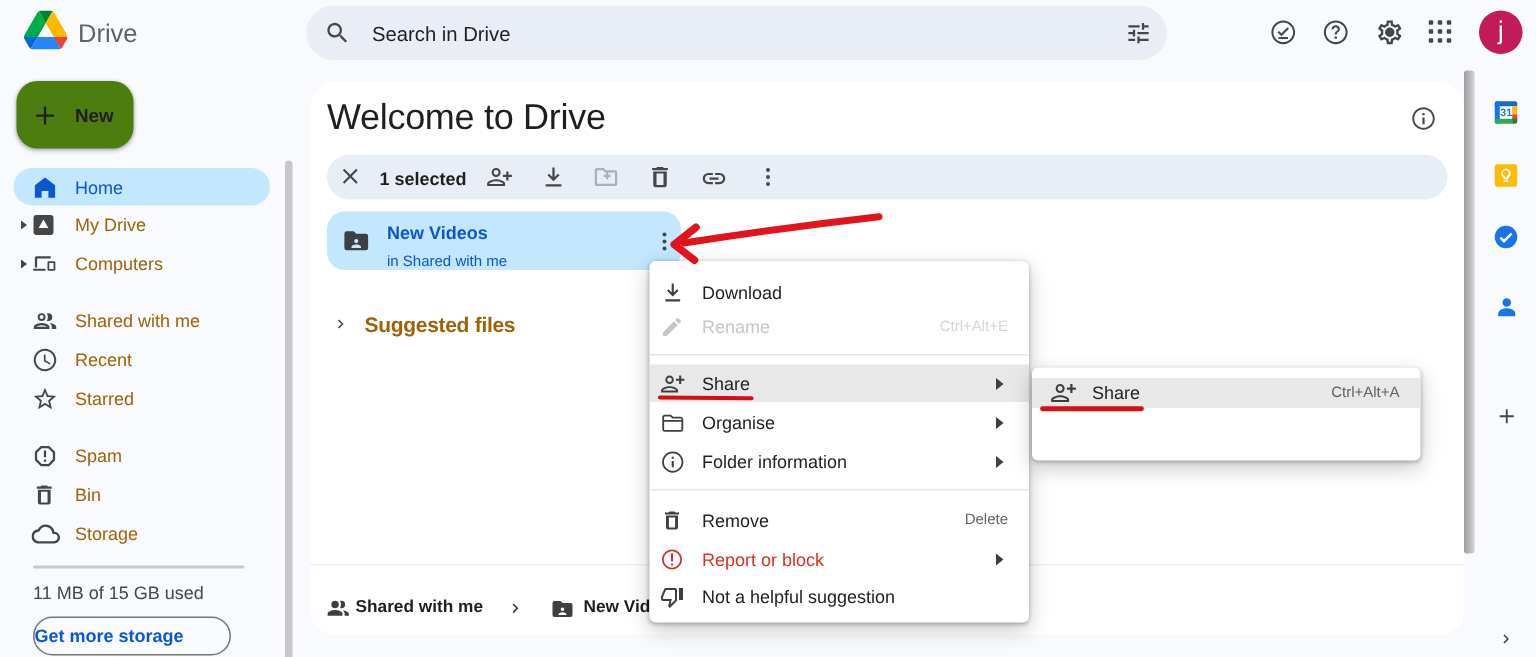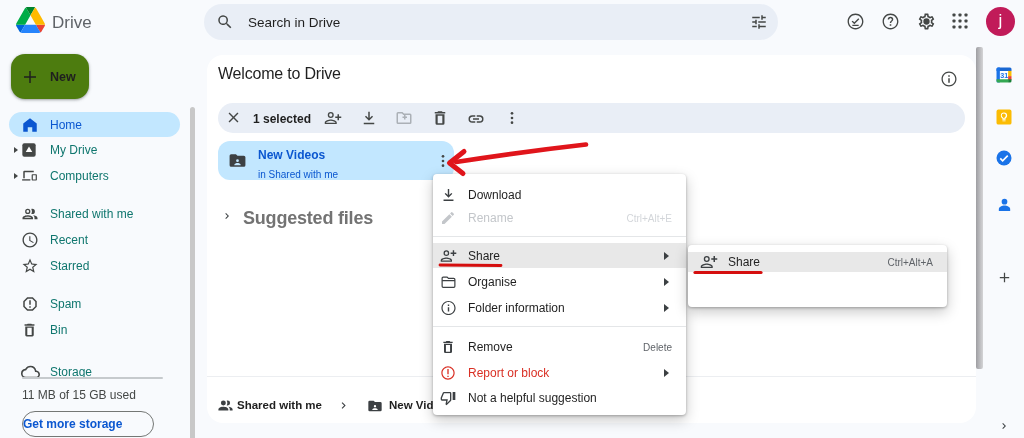--- a/index.html
+++ b/index.html
@@ -10,41 +10,41 @@
 
 #logo { left:16px; top:7px; }
 #brand { left:52px; top:13px; font-size:17px; color:#5f6368; letter-spacing:0; }
 #searchpill { left:204px; top:4px; width:574px; height:36px; background:#e9eef6; border-radius:18px; }
 #searchtxt { left:248px; top:15px; font-size:13.5px; color:#1f1f1f; }
 .avatar { left:986px; top:7px; width:29px; height:29px; border-radius:50%; background:#c11b59; color:#fff; font-size:17px; text-align:center; line-height:28px; }
 
 #newbtn { left:11px; top:54px; width:78px; height:45px; background:#4d7c0f; border-radius:14px; box-shadow:0 1px 2px rgba(60,64,67,.3),0 1px 3px 1px rgba(60,64,67,.15); }
 #newbtn span { position:absolute; left:39px; top:15.5px; font-size:12.5px; font-weight:bold; color:#1f1f1f; }
 .navrow { left:0; height:26px; width:200px; }
-.navlbl { position:absolute; left:50px; top:50%; transform:translateY(-50%); font-size:12px; color:#0f766e; }
+.navlbl { position:absolute; left:50px; top:50%; transform:translateY(-50%); font-size:12px; color:#a16207; }
 .navico { position:absolute; left:21px; top:50%; transform:translateY(-50%); }
 .tri { position:absolute; left:14px; top:50%; transform:translateY(-50%); width:0; height:0; border-left:4px solid #444746; border-top:3.5px solid transparent; border-bottom:3.5px solid transparent; }
 #homerow { background:#c2e7ff; border-radius:13px; left:9px; width:171px; height:25px; top:112px; }
 #homerow .navlbl { left:41px; color:#0b57d0; }
 #homerow .navico { left:12px; }
 #storbar { left:22px; top:377px; width:141px; height:2px; background:#c6cacd; border-radius:1px; }
 #stortxt { left:22px; top:388px; font-size:12px; color:#444746; }
 #getmore { left:22px; top:411px; width:132px; height:26px; border:1px solid #747775; border-radius:13px; color:#0b57d0; font-size:12px; font-weight:bold; text-align:left; line-height:24px; }
 
 #sb-left { left:190px; top:107px; width:5px; height:331px; background:#c8c8c8; border-radius:3px 3px 0 0; }
 #sb-main { left:975.5px; top:47px; width:7.5px; height:322px; background:linear-gradient(90deg,#9e9ea2,#d4d4d6); border-radius:2px; }
 
 #card { left:207px; top:55px; width:769px; height:368px; background:#fff; border-radius:16px; }
-#welcome { left:218px; top:65px; font-size:16px; letter-spacing:-0.2px; color:#1f1f1f; }
+#welcome { left:218px; top:65px; font-size:24px; letter-spacing:-0.2px; color:#1f1f1f; }
 #toolbar { left:218px; top:103px; width:747px; height:30px; background:#e9eef6; border-radius:15px; }
 #selcount { left:253px; top:112px; font-size:12px; font-weight:bold; color:#1f1f1f; }
 #filecard { left:218px; top:141px; width:236px; height:39px; background:#c2e7ff; border-radius:12px; }
 #fname { left:258px; top:148px; font-size:12px; font-weight:bold; color:#0b57d0; }
 #fsub { left:258px; top:168.5px; font-size:10px; color:#0b57d0; }
-#sugg { left:243px; top:207.5px; font-size:18px; letter-spacing:-0.2px; font-weight:bold; color:#737373; }
+#sugg { left:243px; top:207.5px; font-size:14px; letter-spacing:-0.2px; font-weight:bold; color:#a16207; }
 #bdiv { left:207px; top:376px; width:769px; height:1px; background:#eceef1; }
 #bc1 { left:237px; top:399px; font-size:11.5px; font-weight:bold; color:#1f1f1f; }
 #bc2 { left:389px; top:399px; font-size:11.5px; font-weight:bold; color:#1f1f1f; }
 
 .menu { background:#fff; border-radius:4px; box-shadow:0 1px 3px rgba(0,0,0,.28), 0 5px 14px rgba(0,0,0,.22); z-index:30; }
 #menu1 { left:433px; top:174px; width:253px; height:241px; }
 #menu2 { left:688px; top:245px; width:259px; height:62px; z-index:31; }
 .mi { position:absolute; left:0; width:100%; height:25px; }
 .mi .txt { position:absolute; left:35px; top:50%; transform:translateY(-50%); font-size:12px; color:#1f1f1f; }
 .mi .micon { position:absolute; left:7px; top:50%; transform:translateY(-50%); }
@@ -151,21 +151,21 @@
     </svg>
  <span class="navlbl">Spam</span>
 </div>
 <div class="abs navrow" style="top:317px">
  <svg class="navico" width="17" height="17" viewBox="0 0 24 24" fill="#444746">
       <path d="M6 19a2 2 0 0 0 2 2h8a2 2 0 0 0 2-2V7H6v12zM8.9 8.9h6.2V19H8.9V8.9zM15.5 4l-1-1h-5l-1 1H5v2h14V4z"></path>
       <path d="M10 10.5h1.4v6.5H10zm2.6 0H14v6.5h-1.4z" fill="#fff"></path>
     </svg>
  <span class="navlbl">Bin</span>
 </div>
-<div class="abs navrow" style="top:359px">
+<div class="abs navrow" style="top:343px">
  <svg class="navico" width="19" height="19" viewBox="0 0 24 24" fill="#444746">
       <path d="M19.35 10.04A7.49 7.49 0 0 0 12 4a7.48 7.48 0 0 0-6.64 4.04A5.996 5.996 0 0 0 0 14c0 3.31 2.69 6 6 6h13c2.76 0 5-2.24 5-5 0-2.64-2.05-4.78-4.65-4.96zM19 18H6a4 4 0 0 1-4-4c0-2.05 1.53-3.76 3.56-3.97l1.07-.11.5-.95A5.47 5.47 0 0 1 12 6c2.62 0 4.88 1.86 5.39 4.43l.3 1.5 1.53.11A2.98 2.98 0 0 1 22 15c0 1.65-1.35 3-3 3z"></path>
     </svg>
  <span class="navlbl">Storage</span>
 </div>
 <div id="storbar" class="abs"></div>
 <div id="stortxt" class="abs">11 MB of 15 GB used</div>
 <div id="getmore" class="abs">Get more storage</div>
 <div id="sb-left" class="abs"></div>
 

